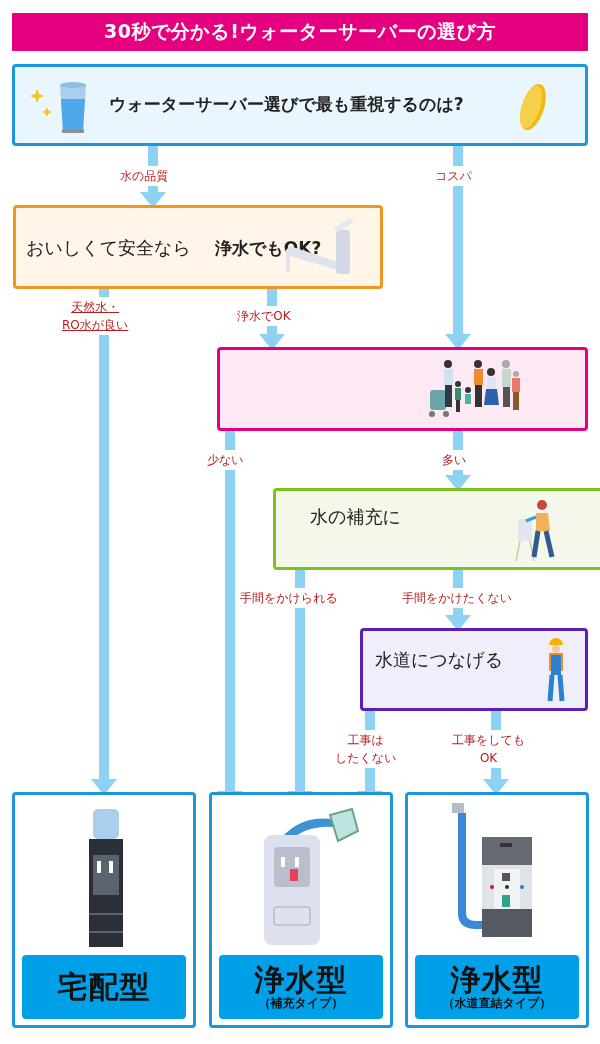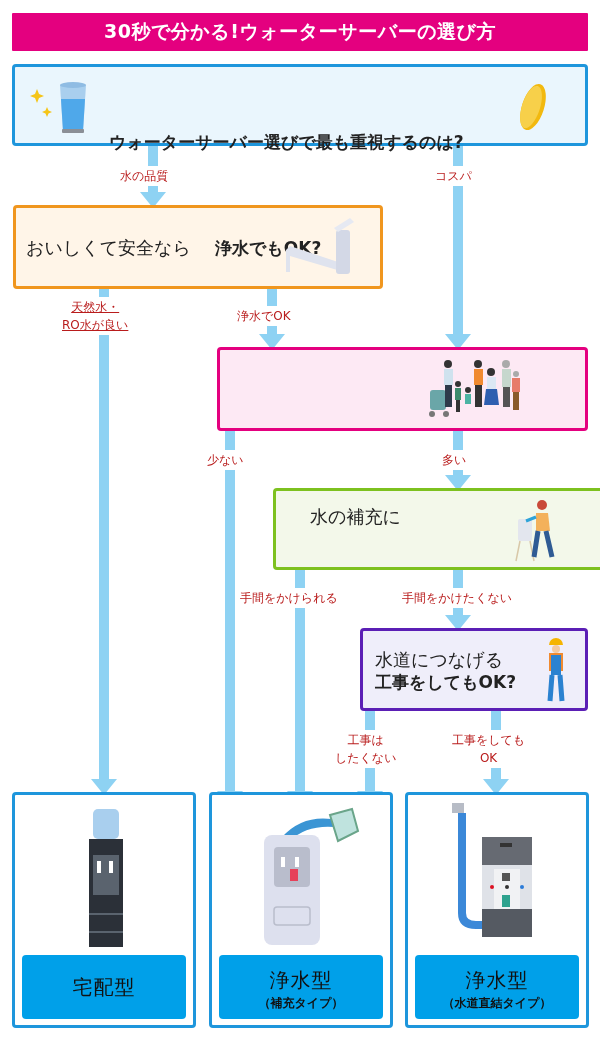--- a/index.html
+++ b/index.html
@@ -15,21 +15,21 @@
   .box-green { left:273px; top:488px; width:332px; height:82px; border:3px solid #7dc11f; background:#f3f8ea; }
   .box-purple { left:360px; top:628px; width:228px; height:83px; border:3px solid #5b1fb5; background:#efeefa; }
   .box-result { top:792px; width:184px; height:236px; border:3px solid #1e96dc; background:#fff; }
   .q-text { position:absolute; font-weight:bold; color:#222; white-space:nowrap; }
   .q-small { font-weight:normal; font-size:18px; }
   .conn { position:absolute; width:10px; background:#8ed2f3; }
   .arrowhead { position:absolute; width:0; height:0; border-left:13px solid transparent; border-right:13px solid transparent; border-top:16px solid #8ed2f3; }
   .lbl { position:absolute; font-size:12px; color:#b91c1c; background:#fff; text-align:center; line-height:18px; white-space:nowrap; padding:1px 2px; }
   .result-band { position:absolute; left:7px; right:7px; bottom:6px; height:64px; background:#00a0e9; border-radius:4px;
                  display:flex; flex-direction:column; align-items:center; justify-content:center; color:#111; }
-  .result-main { font-size:20px; font-weight:normal; letter-spacing:1px; line-height:32px; }
+  .result-main { font-size:30px; font-weight:bold; letter-spacing:1px; line-height:32px; }
   .result-sub { font-size:12px; font-weight:bold; line-height:14px; }
 </style>
 </head>
 <body>
 
 <div class="abs title-bar">30秒で分かる!ウォーターサーバーの選び方</div>
 
 <div class="conn" style="left:148px; top:146px; height:46px;"></div>
 <div class="arrowhead" style="left:140px; top:192px;"></div>
 
@@ -62,21 +62,21 @@
 
 <div class="box box-top">
   <svg class="abs" style="left:12px; top:10px;" width="70" height="60">
     <path d="M10 12 l2 5 l5 2 l-5 2 l-2 5 l-2 -5 l-5 -2 l5 -2z" fill="#f5c518"></path>
     <path d="M20 30 l1.5 3.5 l3.5 1.5 l-3.5 1.5 l-1.5 3.5 l-1.5 -3.5 l-3.5 -1.5 l3.5 -1.5z" fill="#f5c518"></path>
     <path d="M33 8 h26 l-3 46 h-20z" fill="#a9cfee"></path>
     <path d="M34 22 h24 l-2 32 h-20z" fill="#4fa8ea"></path>
     <ellipse cx="46" cy="8" rx="13" ry="3" fill="#8fbce3"></ellipse>
     <rect x="35" y="52" width="22" height="4" fill="#8b8f96" rx="1"></rect>
   </svg>
-  <div class="q-text" style="left:94px; top:26px; font-size:17px;margin-top:38px;">ウォーターサーバー選びで最も重視するのは?</div>
+  <div class="q-text" style="left:94px; top:26px; font-size:17px;">ウォーターサーバー選びで最も重視するのは?</div>
   <svg class="abs" style="left:498px; top:14px;" width="40" height="52">
     <ellipse cx="20" cy="26" rx="11" ry="24" transform="rotate(18 20 26)" fill="#f2b90f"></ellipse>
     <ellipse cx="18" cy="26" rx="9" ry="22" transform="rotate(18 18 26)" fill="#f7d04a"></ellipse>
   </svg>
 </div>
 
 <div class="box box-orange">
   <div class="q-text" style="left:10px; top:28px;">
     <span class="q-small">おいしくて安全なら</span><span style="font-size:17px;margin-left:24px;">浄水でもOK?</span>
   </div>
@@ -122,21 +122,20 @@
     <path d="M8 44 l-4 20 M18 44 l4 20" stroke="#d8c8a8" stroke-width="1.5"></path>
     <circle cx="30" cy="8" r="5" fill="#c94a3a"></circle>
     <path d="M24 16 h12 l2 18 h-14z" fill="#f3b15b"></path>
     <path d="M24 20 l-10 4" stroke="#2ea3d8" stroke-width="3"></path>
     <path d="M26 34 l-4 26 M34 34 l6 26" stroke="#2f5b94" stroke-width="5"></path>
   </svg>
 </div>
 
 <div class="box box-purple">
   <div class="q-text q-small" style="left:12px; top:17px;">水道につなげる</div>
-  <div class="q-text" style="left:12px; top:40px; font-size:17px;">工事をしてもOK?</div>
   <svg class="abs" style="left:178px; top:6px;" width="30" height="70">
     <path d="M8 8 a7 7 0 0 1 14 0z" fill="#f5b400"></path>
     <circle cx="15" cy="12" r="4" fill="#f3c9a0"></circle>
     <rect x="8" y="16" width="14" height="18" fill="#f08a30"></rect>
     <rect x="10" y="18" width="10" height="20" fill="#2b82d0"></rect>
     <path d="M11 38 l-2 26 M19 38 l2 26" stroke="#2b82d0" stroke-width="5"></path>
   </svg>
 </div>
 
 <div class="lbl" style="left:118px; top:166px;">水の品質</div>

